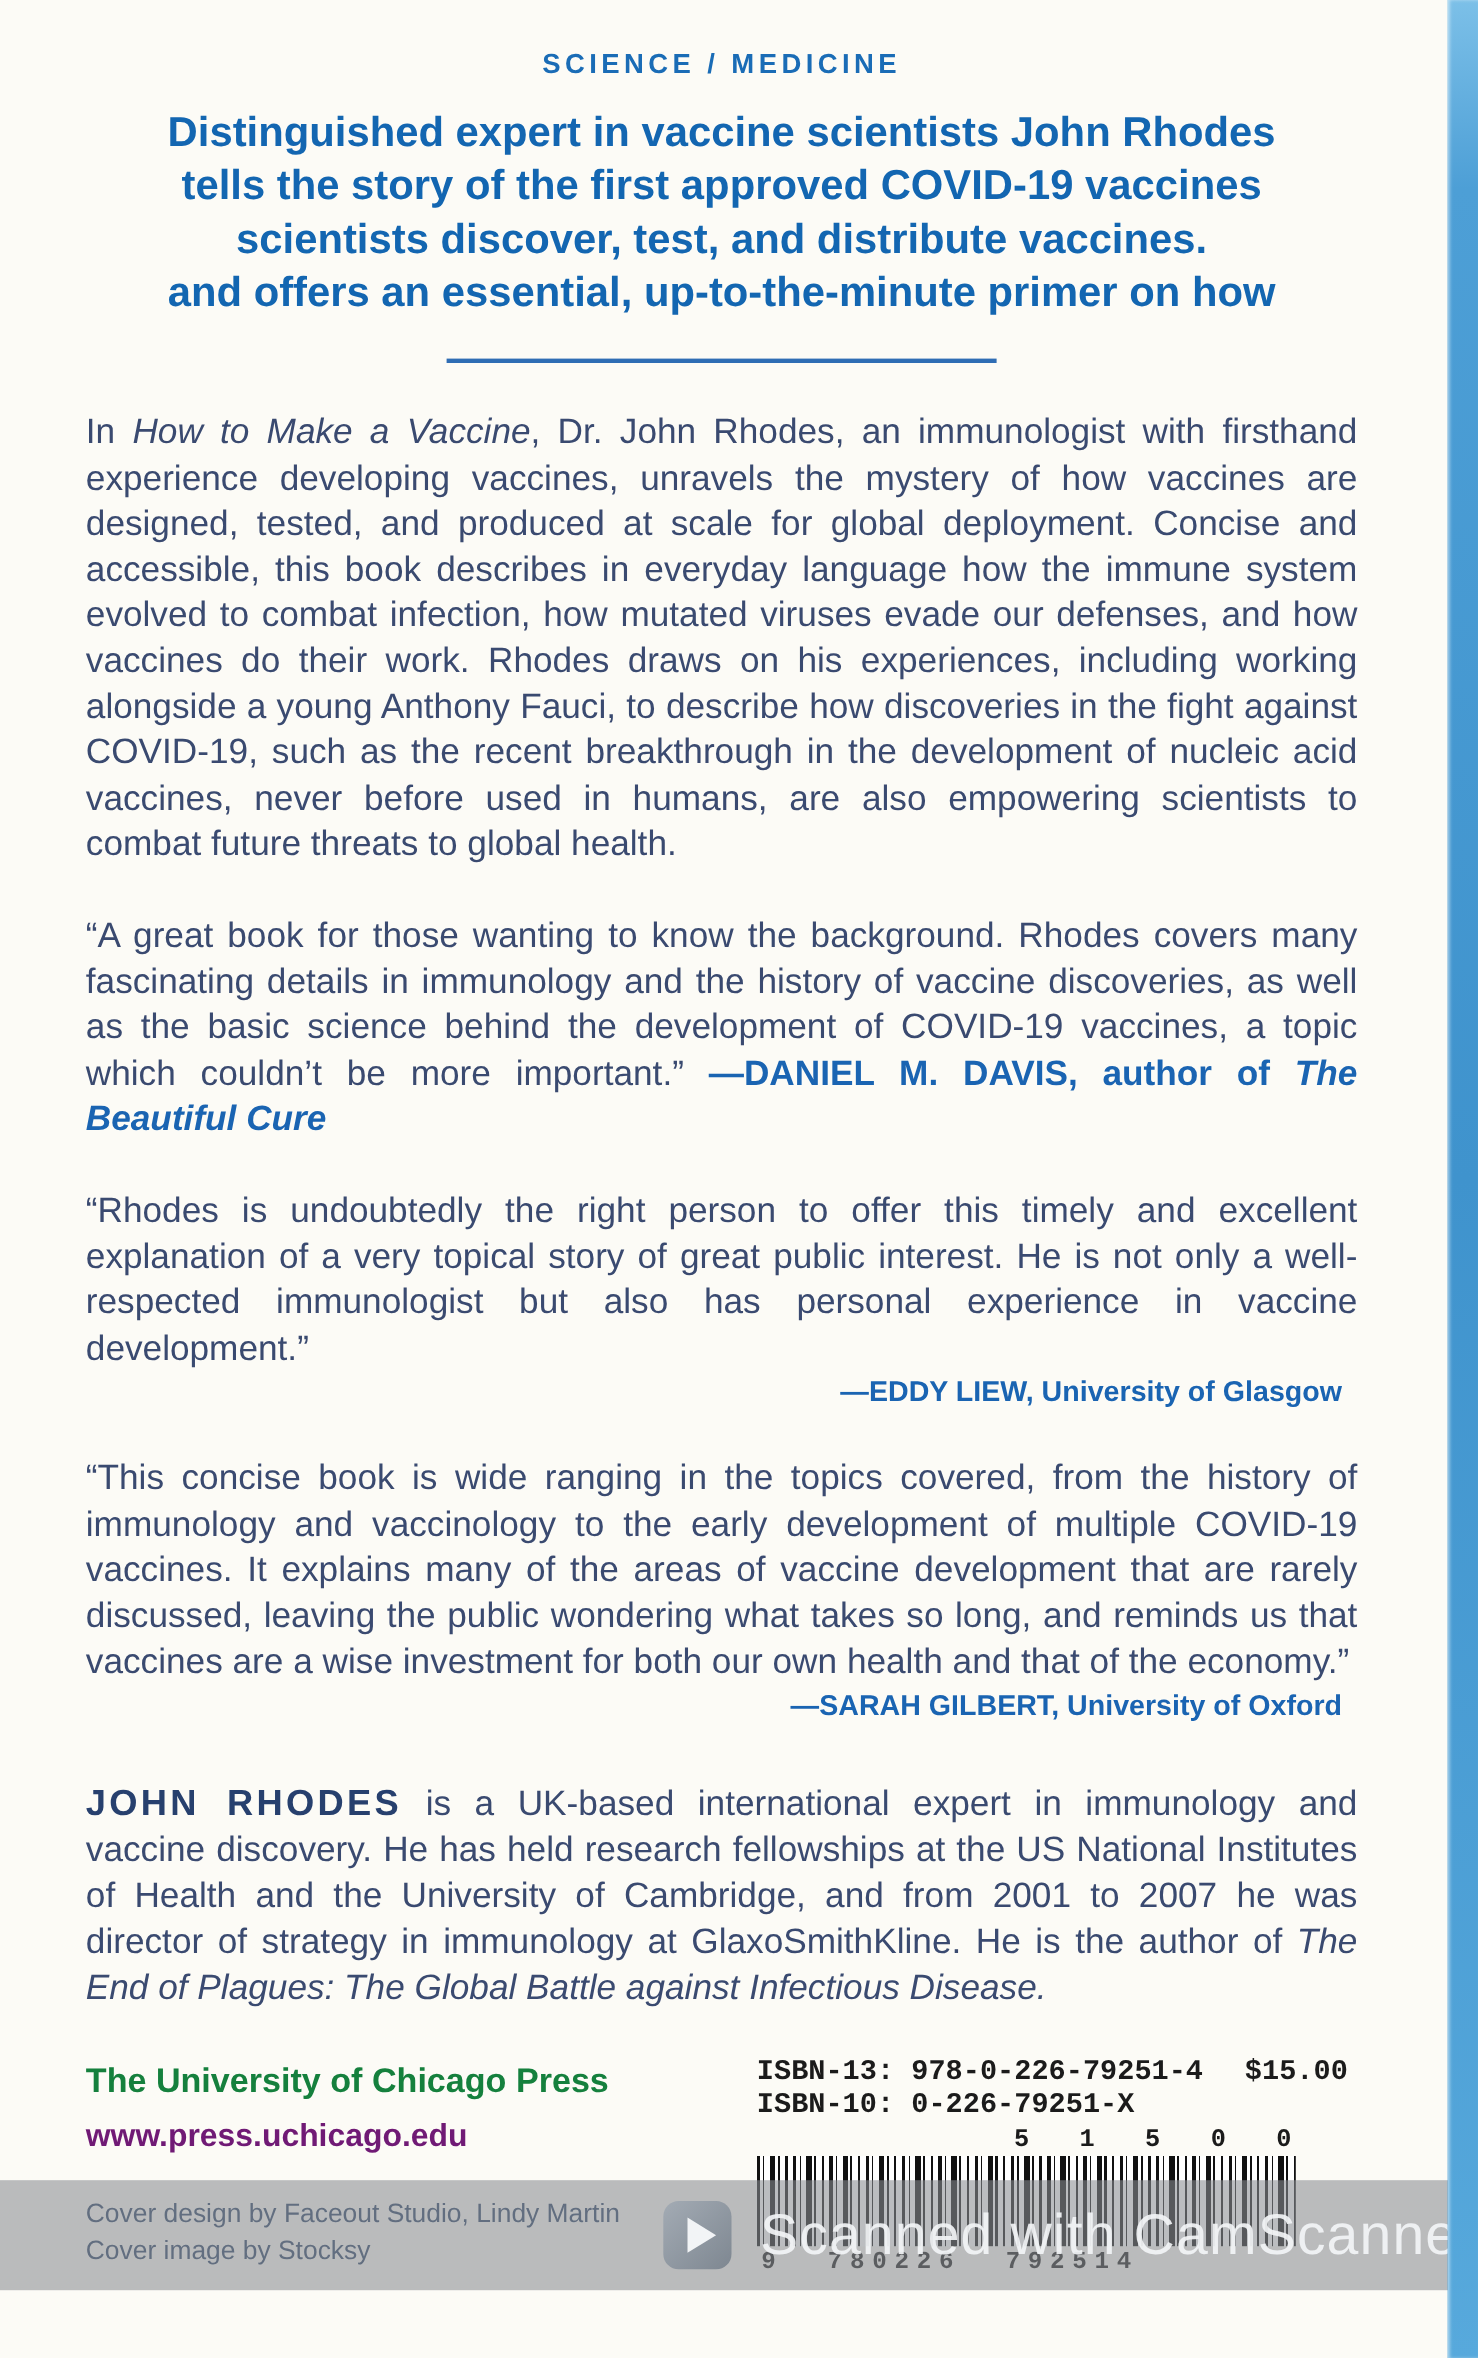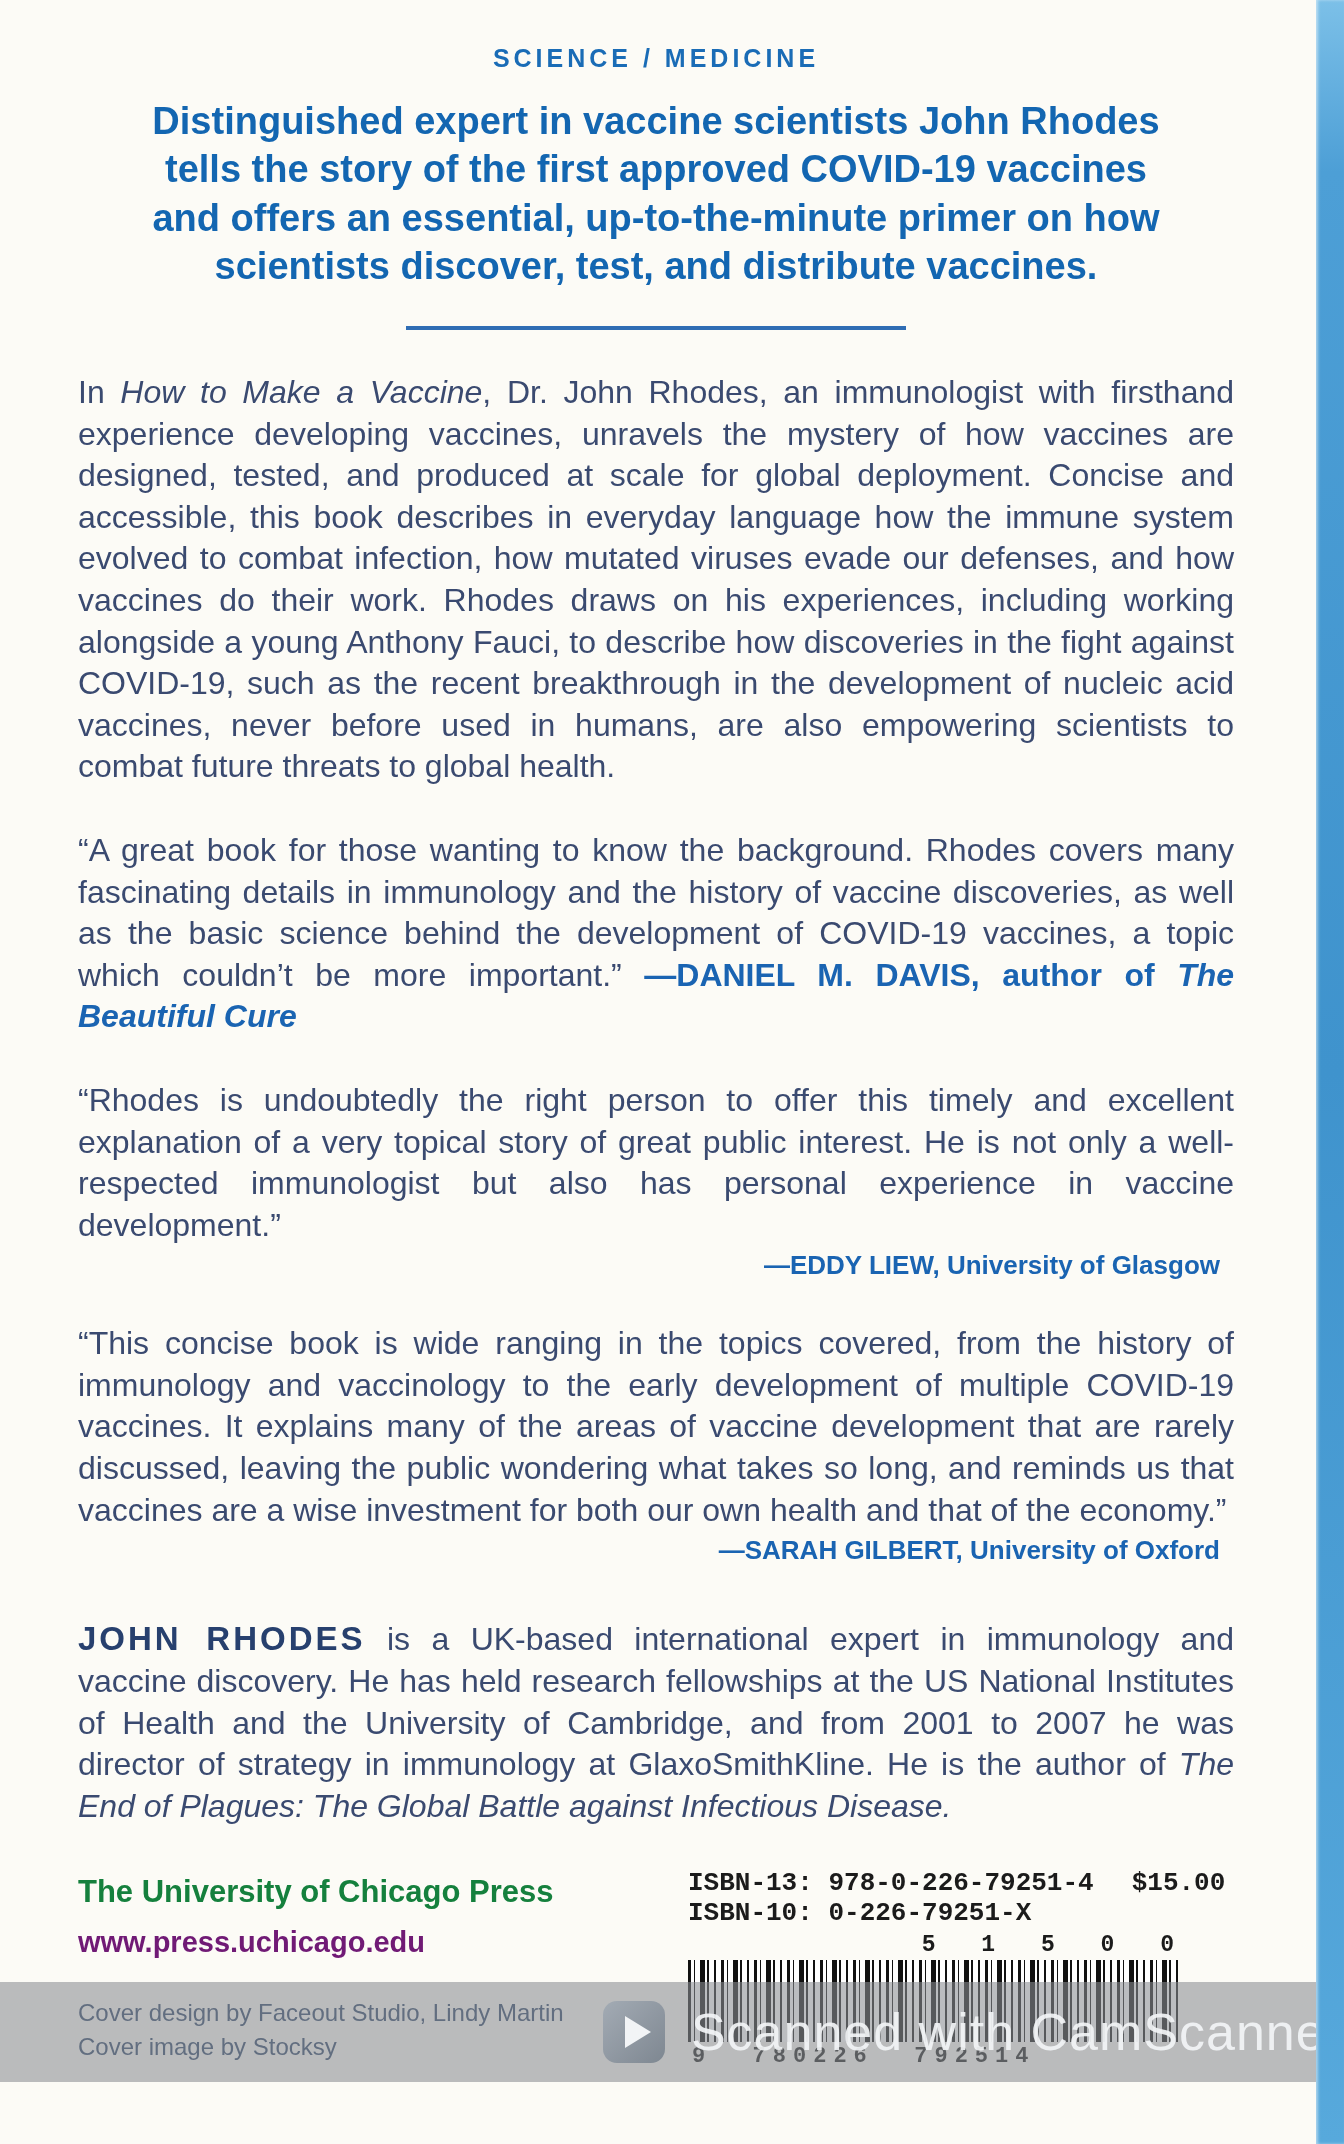--- a/index.html
+++ b/index.html
@@ -181,22 +181,22 @@
 
 <div class="page">
 
   <div class="content">
 
     <div class="category">SCIENCE / MEDICINE</div>
 
     <div class="headline">
       <span>Distinguished expert in vaccine scientists John Rhodes</span>
       <span>tells the story of the first approved COVID-19 vaccines</span>
+      <span>scientists discover, test, and distribute vaccines.</span>
       <span>and offers an essential, up-to-the-minute primer on how</span>
-      <span>scientists discover, test, and distribute vaccines.</span>
     </div>
 
     <div class="divider"></div>
 
     <p class="body"><span>In </span><span class="italic">How to Make a Vaccine</span><span>, Dr. John Rhodes, an immunologist with firsthand experience developing vaccines, unravels the mystery of how vaccines are designed, tested, and produced at scale for global deployment. Concise and accessible, this book describes in everyday language how the immune system evolved to combat infection, how mutated viruses evade our defenses, and how vaccines do their work. Rhodes draws on his experiences, including working alongside a young Anthony Fauci, to describe how discoveries in the fight against COVID-19, such as the recent breakthrough in the development of nucleic acid vaccines, never before used in humans, are also empowering scientists to combat future threats to global health.</span></p>
 
     <p class="body quote"><span>“A great book for those wanting to know the background. Rhodes covers many fascinating details in immunology and the history of vaccine discoveries, as well as the basic science behind the development of COVID-19 vaccines, a topic which couldn’t be more important.” </span><span class="attr-bold">—DANIEL M. DAVIS,</span><span class="attr-mid"> author of </span><span class="attr-bold italic">The Beautiful Cure</span></p>
 
     <div>
       <p class="body quote"><span>“Rhodes is undoubtedly the right person to offer this timely and excellent explanation of a very topical story of great public interest. He is not only a well-respected immunologist but also has personal experience in vaccine development.”</span></p>

